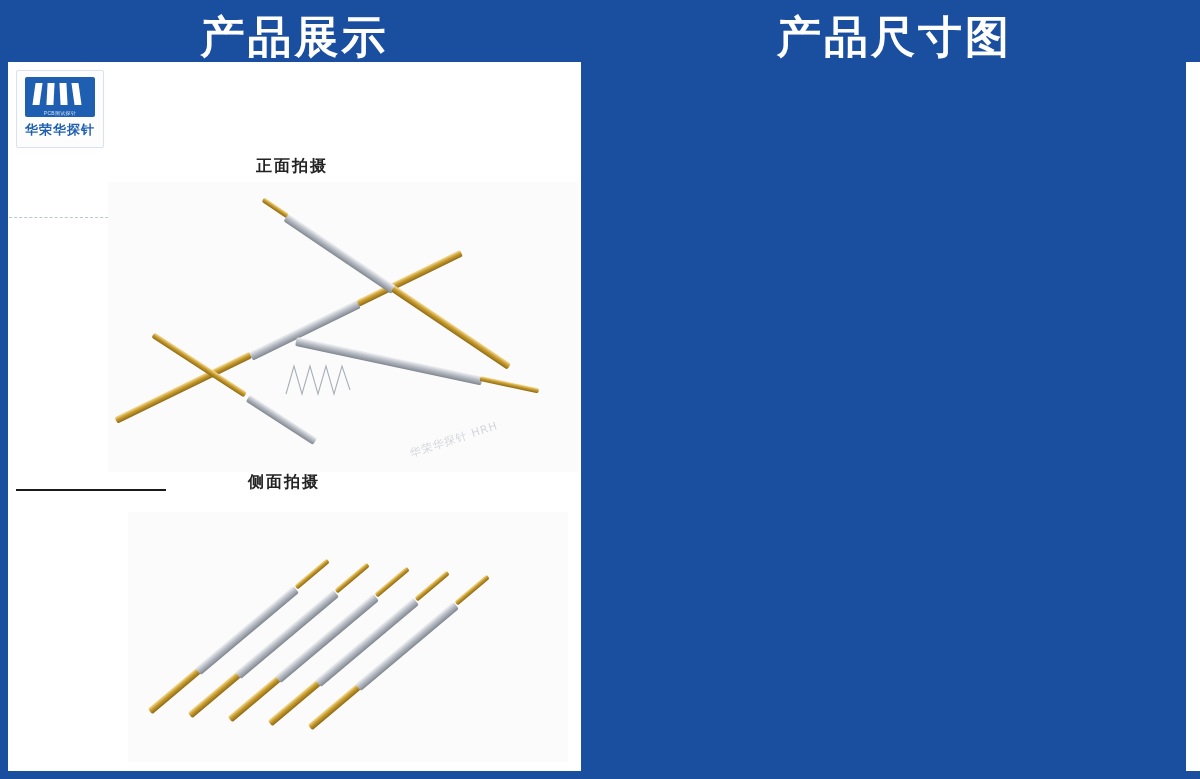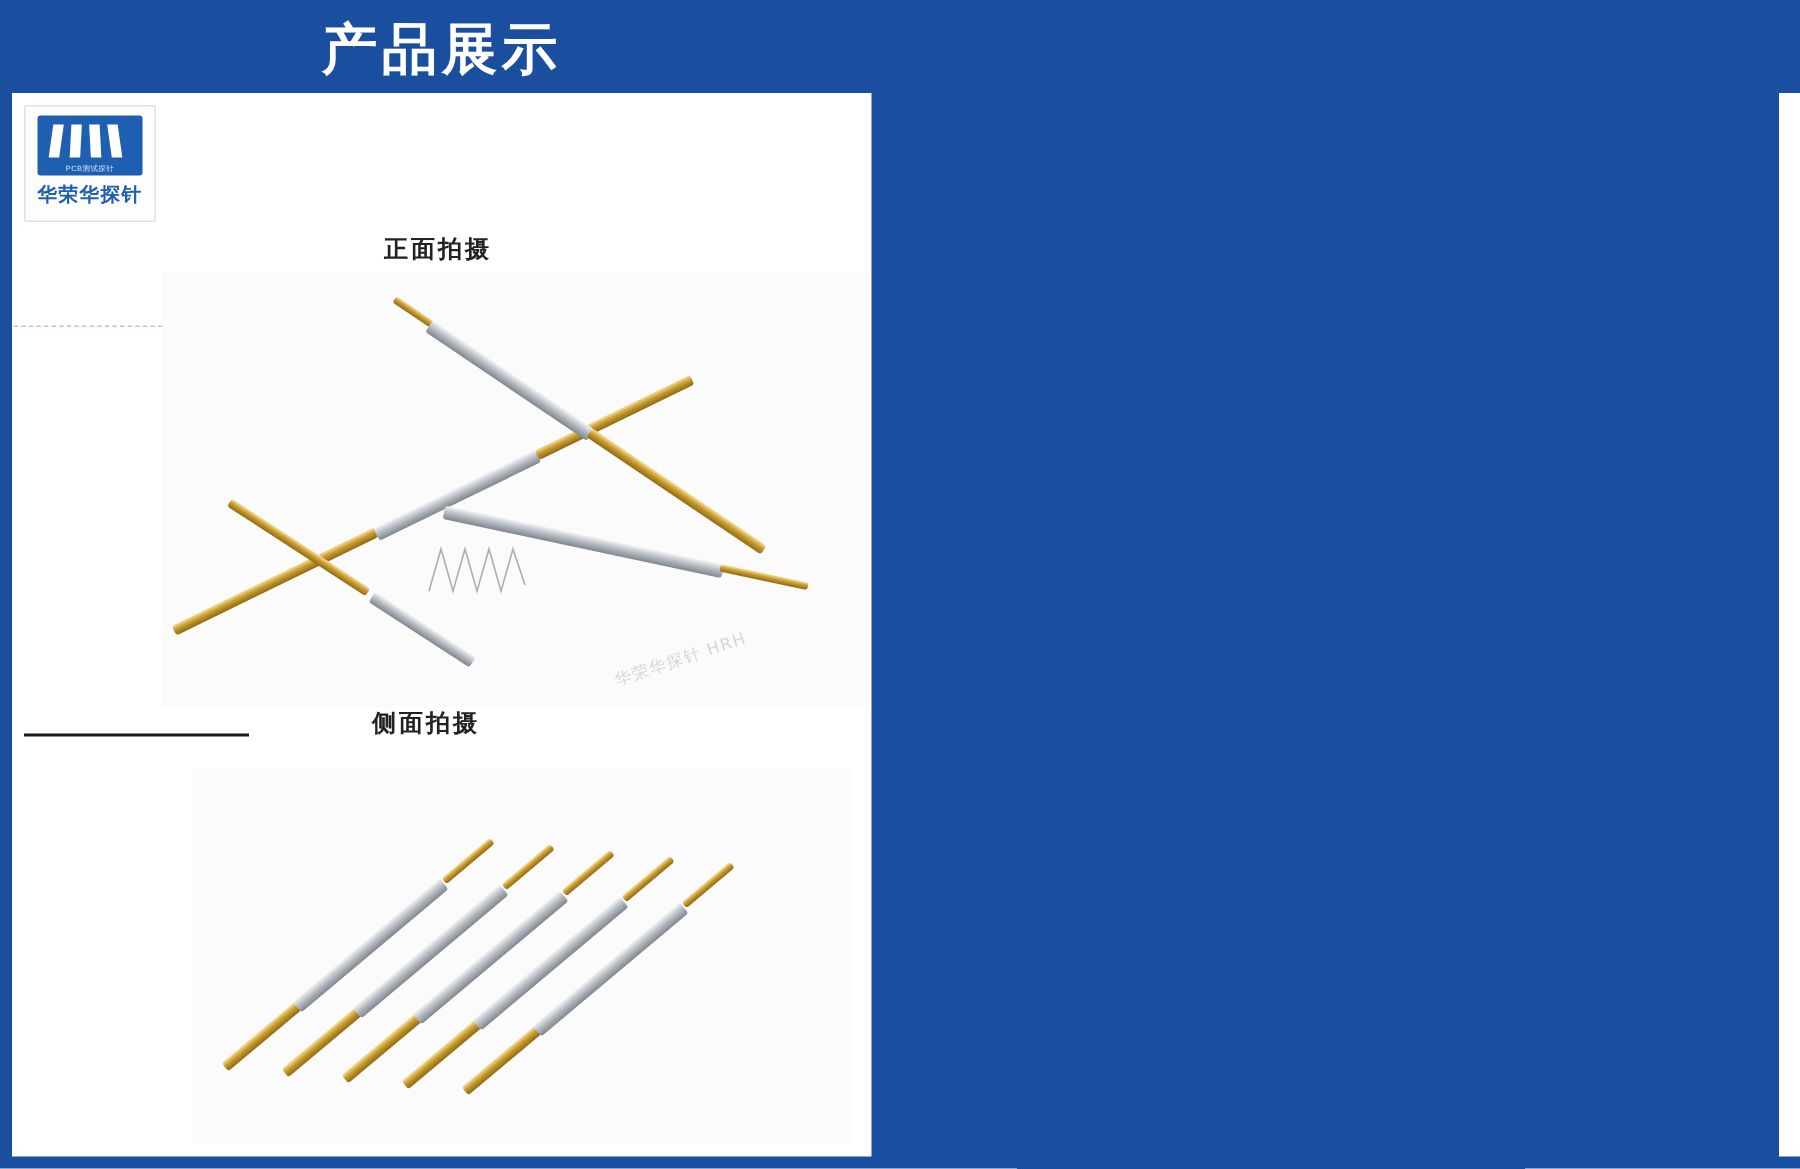--- a/index.html
+++ b/index.html
@@ -22,21 +22,21 @@
   }
   .panel-left  { left: 0;   top: 0; width: 589px; height: 779px; }
   .panel-right { left: 589px; top: 0; width: 611px; height: 779px; }
 
   .panel-title {
     position: absolute;
     left: 0; top: 8px;
     width: 100%;
     text-align: center;
     color: #ffffff;
-    font-size: 37px;
+    font-size: 44px;
     font-weight: bold;
     letter-spacing: 3px;
     font-family: Liberation Sans, sans-serif;
     white-space: nowrap;
   }
 
   .white-card {
     position: absolute;
     background: #ffffff;
     overflow: hidden;
@@ -212,20 +212,21 @@
         <div class="probe seg-gold" style="left:288px; top:85px;  width:42px;  height:5px; transform:rotate(-40deg);"></div>
 
         <div class="probe seg-gold" style="left:182px; top:212px; width:64px;  height:7px; transform:rotate(-40deg);"></div>
         <div class="probe seg-steel" style="left:230px; top:171px; width:128px; height:9px; transform:rotate(-40deg);"></div>
         <div class="probe seg-gold" style="left:328px; top:89px;  width:42px;  height:5px; transform:rotate(-40deg);"></div>
       </div>
     </div>
   </div>
 
   <div class="panel panel-right">
+    <div class="panel-title">产品尺寸图</div>
 
     <div class="white-card card-right">
 
       <div class="draw-wrap">
         <svg width="595" height="130" viewBox="0 0 595 130">
           <defs>
             <linearGradient id="gGold" x1="0" y1="0" x2="0" y2="1">
               <stop offset="0%" stop-color="#f3e0a5"></stop>
               <stop offset="45%" stop-color="#cfa63b"></stop>
               <stop offset="100%" stop-color="#8d6a14"></stop>

